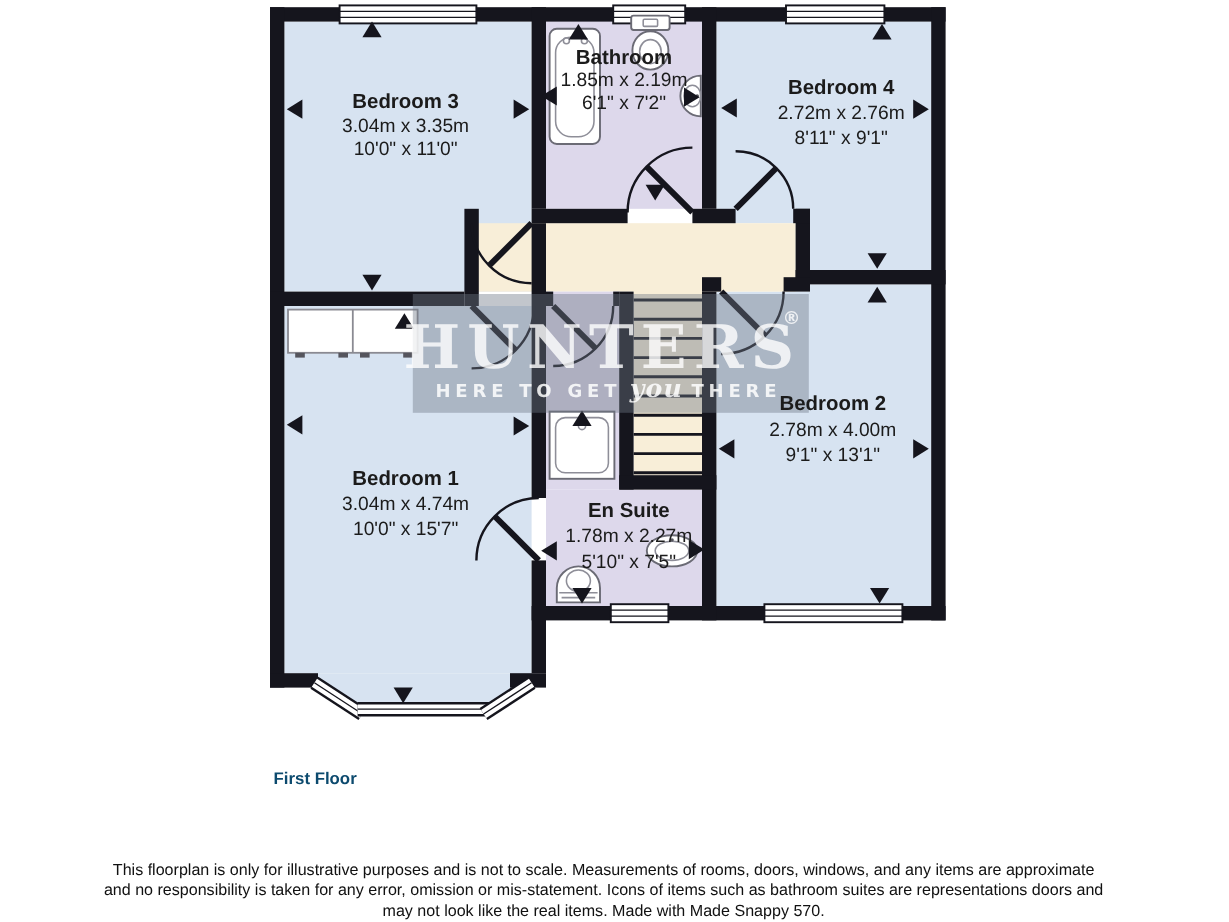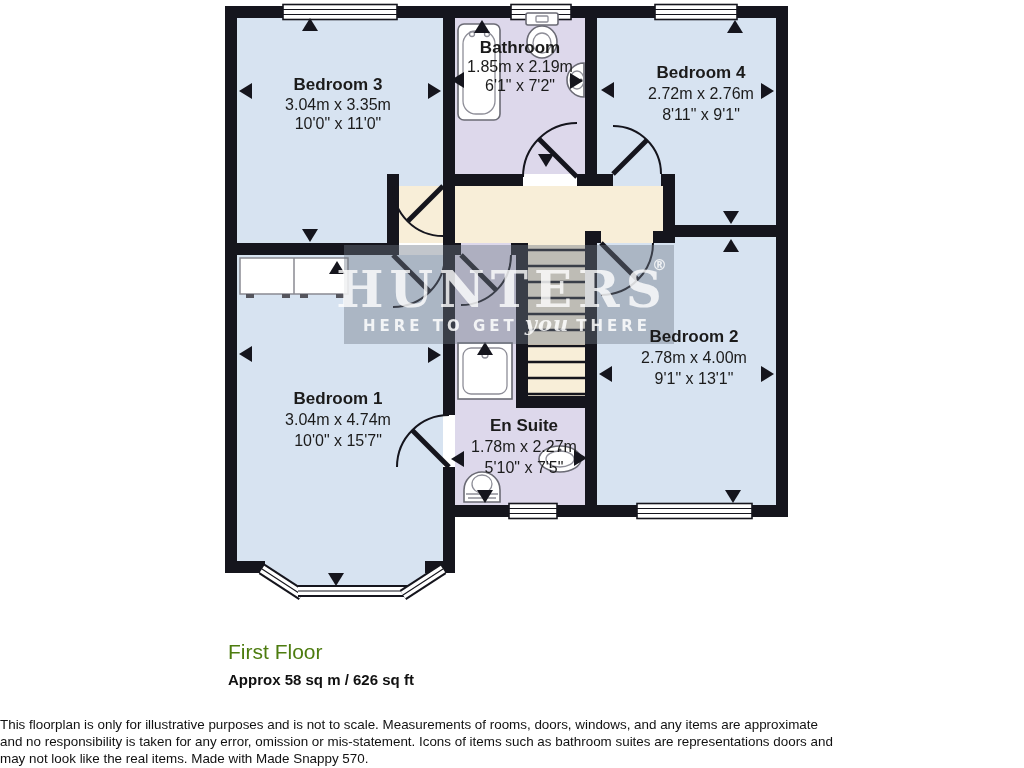--- a/index.html
+++ b/index.html
@@ -29,23 +29,23 @@
   .room-dim{font:16px "Liberation Sans",sans-serif;fill:#1b1b1b;text-anchor:middle;}
 
   .wm-band{fill:#6e7686;opacity:0.42;}
   .wm-brand{font:bold 50px "DejaVu Serif",serif;fill:#ffffff;opacity:0.80;
             text-anchor:middle;letter-spacing:6px;}
   .wm-reg{font:bold 15px "DejaVu Sans",sans-serif;fill:#ffffff;opacity:0.80;}
   .wm-tag{font:bold 15px "DejaVu Sans",sans-serif;fill:#ffffff;opacity:0.85;
           text-anchor:middle;letter-spacing:4px;}
   .wm-you{font:italic bold 21px "DejaVu Serif",serif;letter-spacing:1px;}
 
-  .floor-title{position:absolute;left:228px;top:640px;font-size:21px;color:#4d7c0f;}
+  .floor-title{position:absolute;left:228px;top:640px;font-size:14px;color:#0c4a6e;font-weight:bold;}
   .floor-area{position:absolute;left:228px;top:671px;font-size:15px;font-weight:bold;color:#111;}
-  .disclaimer{position:absolute;left:0;top:716px;width:984px;
+  .disclaimer{position:absolute;left:11px;top:716px;width:984px;text-align:center;
               font-size:13.4px;line-height:17px;color:#111;}
 </style>
 </head>
 <body>
 
 <div class="page">
 
 <svg width="1024" height="768" viewBox="0 0 1024 768">
 
   <g>
@@ -263,19 +263,18 @@
     <text class="room-dim" x="338" y="425">3.04m x 4.74m</text>
     <text class="room-dim" x="338" y="446">10'0" x 15'7"</text>
 
     <text class="room-name" x="524" y="431">En Suite</text>
     <text class="room-dim" x="524" y="452">1.78m x 2.27m</text>
     <text class="room-dim" x="524" y="473">5'10" x 7'5"</text>
   </g>
 </svg>
 
   <div class="floor-title">First Floor</div>
-  <div class="floor-area">Approx 58 sq m / 626 sq ft</div>
   <div class="disclaimer">
     <div>This floorplan is only for illustrative purposes and is not to scale. Measurements of rooms, doors, windows, and any items are approximate</div>
     <div>and no responsibility is taken for any error, omission or mis-statement. Icons of items such as bathroom suites are representations doors and</div>
     <div>may not look like the real items. Made with Made Snappy 570.</div>
   </div>
 </div>
 
 </body></html>

